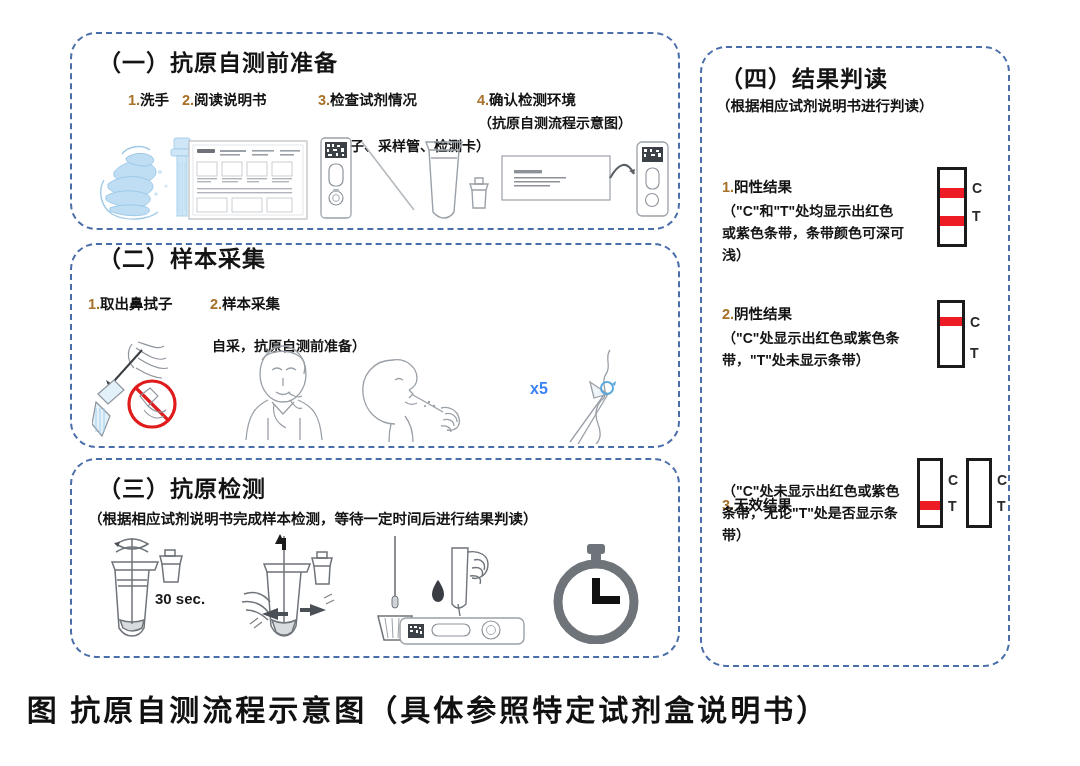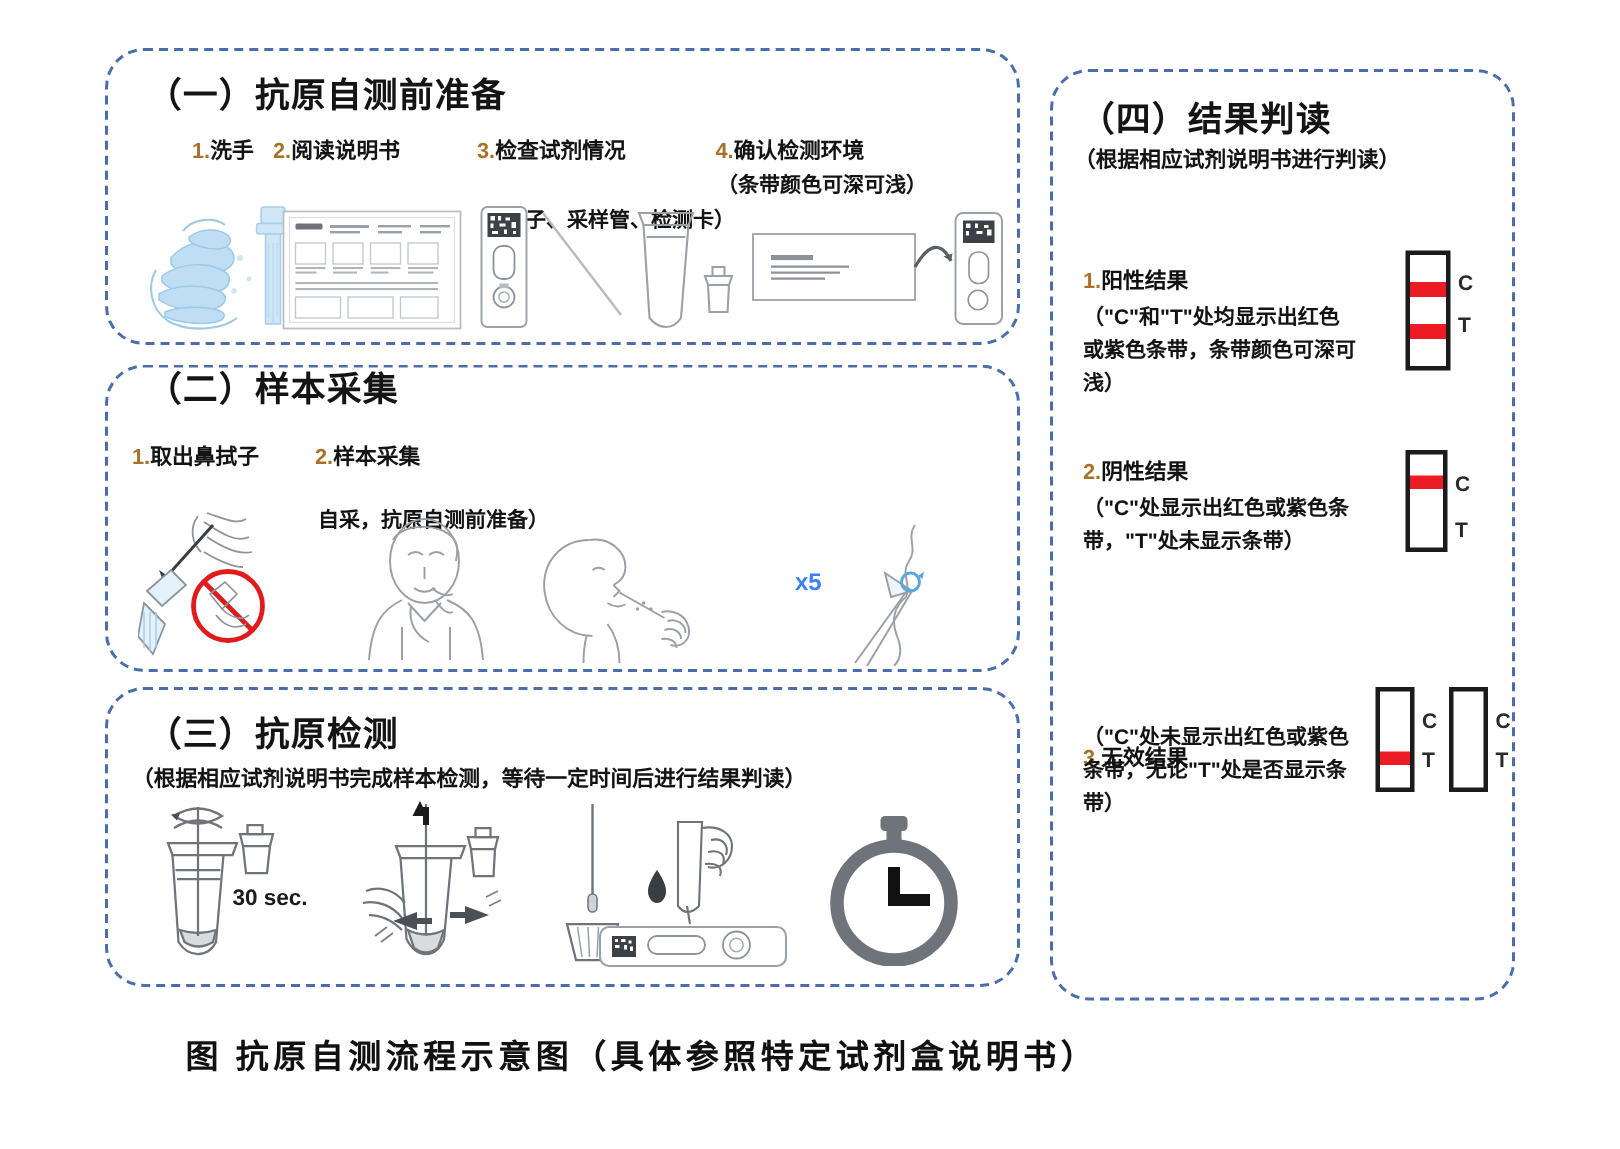--- a/index.html
+++ b/index.html
@@ -66,21 +66,21 @@
   }
 
   
   #caption{
     position:absolute;
     left:0;right:0;
     top:686px;
     text-align:center;
     font-family:"Liberation Serif","DejaVu Serif",serif;
     font-weight:700;
-    font-size:22px;
+    font-size:30px;
     letter-spacing:3px;
     color:#111;
   }
 
   
   .res-title{
     position:absolute;
     font-family:"Liberation Sans","DejaVu Sans",sans-serif;
     font-weight:700;
     font-size:14.5px;
@@ -150,21 +150,21 @@
   <div class="step-label" style="left:182px;top:88px;">
     <span class="num">2.</span><span>阅读说明书</span>
   </div>
   <div class="step-label" style="left:318px;top:88px;">
     <span class="num">3.</span><span>检查试剂情况</span>
   </div>
   <div class="step-sub" style="left:322px;top:112px;margin-top:23px;">（拭子、采样管、检测卡）</div>
   <div class="step-label" style="left:477px;top:88px;">
     <span class="num">4.</span><span>确认检测环境</span>
   </div>
-  <div class="step-sub" style="left:478px;top:112px;">（条带颜色可深可浅）</div>
+  <div class="step-sub" style="left:478px;top:112px;">（抗原自测流程示意图）</div>
 
   <svg class="art" style="left:92px;top:132px;" width="120" height="92" viewBox="0 0 120 92">
     <g fill="#bfdef4" stroke="#9cc9e8" stroke-width="1">
       <path d="M22 40 C30 30 46 26 58 32 C66 36 66 44 58 48 C44 55 28 52 22 44 Z"></path>
       <path d="M16 52 C26 44 44 42 56 48 C64 52 62 60 52 63 C38 68 22 62 16 56 Z"></path>
       <path d="M14 64 C24 58 42 57 54 62 C61 65 59 72 50 74 C36 78 20 72 14 68 Z"></path>
       <path d="M18 76 C28 72 44 72 54 75 C60 77 58 82 50 83 C38 85 24 82 18 79 Z"></path>
       <path d="M34 26 C42 20 54 20 60 25 C64 29 60 34 53 34 C44 34 36 31 34 28 Z"></path>
     </g>
     <g fill="none" stroke="#9fc9e6" stroke-width="1.4">

